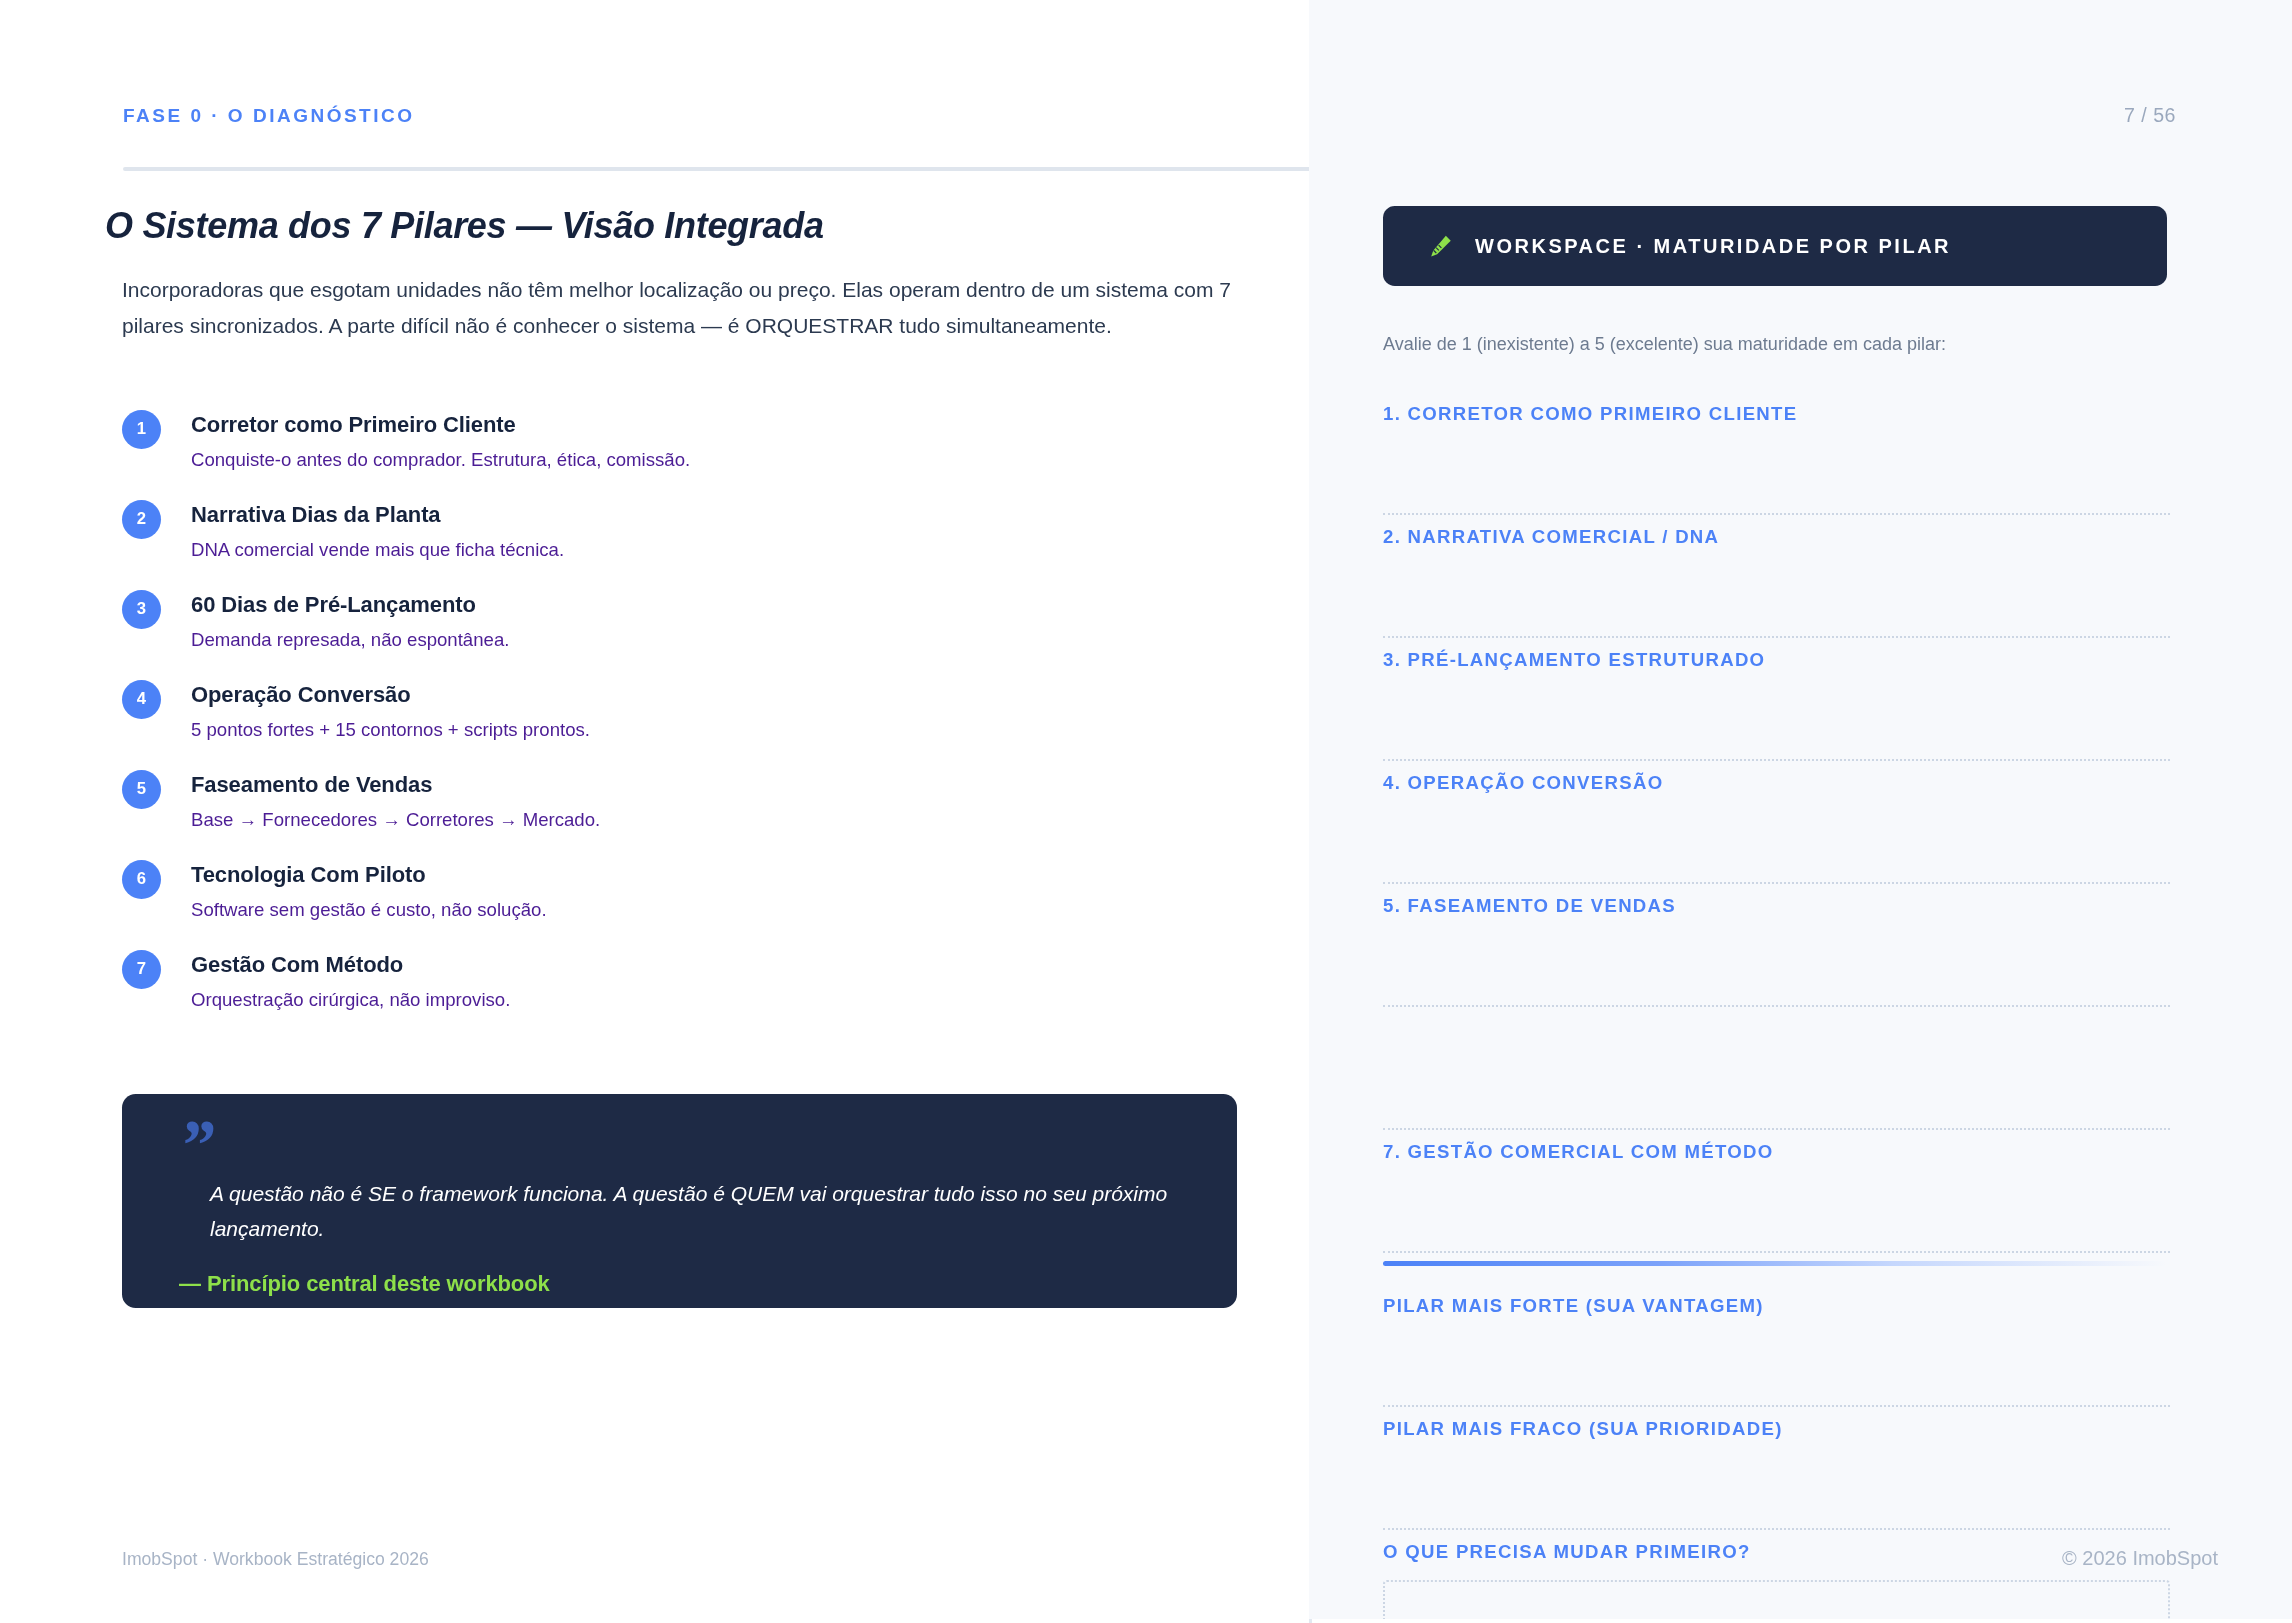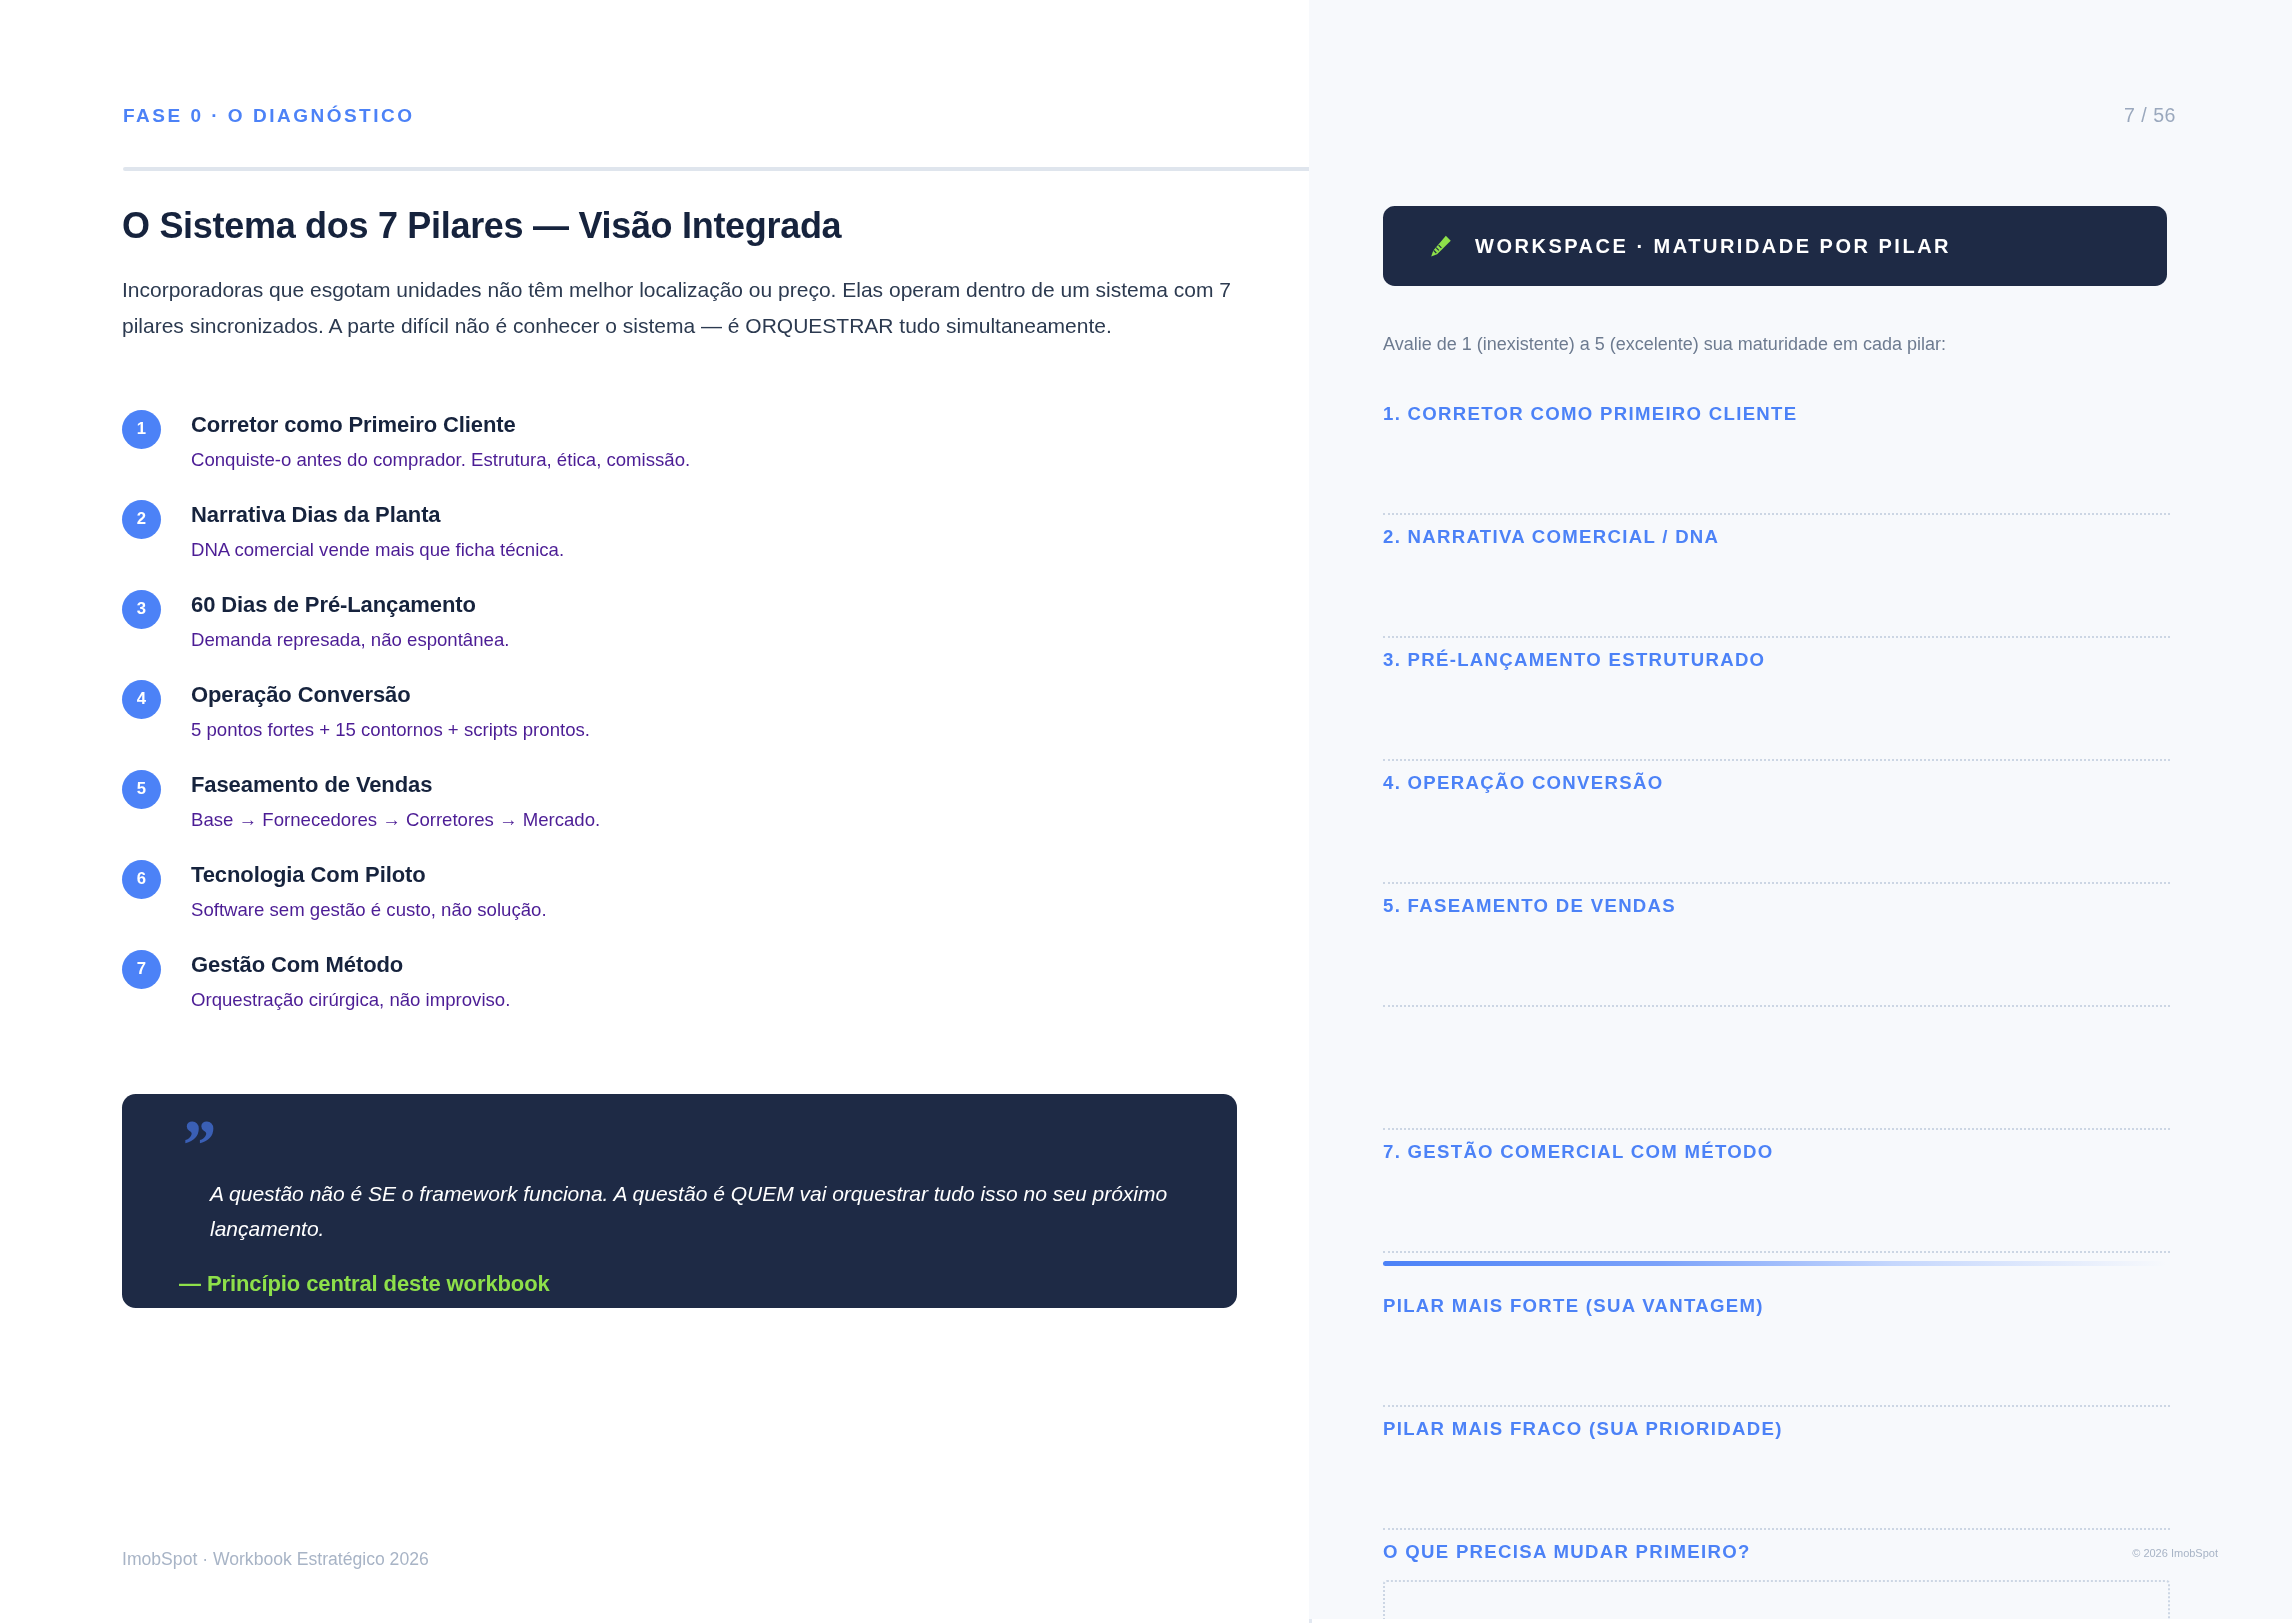--- a/index.html
+++ b/index.html
@@ -67,27 +67,28 @@
     left: 123px;
     top: 167px;
     width: 2053px;
     height: 3.9px;
     background: #dfe5ed;
     border-radius: 2px;
   }
 
   .title {
     position: absolute;
-    left: 122px;
+    left: 105px;
     top: 204px;
     font-size: 36px;
     font-weight: 700;
     color: #16233d;
     letter-spacing: -0.3px;
     line-height: 1.2;
+    font-style: italic;
   }
 
   .intro {
     position: absolute;
     left: 122px;
     top: 272px;
     width: 1127px;
     font-size: 21px;
     line-height: 1.72;
     color: #2c3a50;
@@ -301,21 +302,21 @@
     height: 108px;
     border: 2.9px dotted #ccd6e4;
     border-radius: 3.9px;
     background: transparent;
   }
 
   .copyright {
     position: absolute;
     right: 74px;
     top: 1547px;
-    font-size: 11px;
+    font-size: 20px;
     color: #a8b4c6;
     z-index: 10;
   }
 </style>
 </head>
 <body>
 
 <div class="page">
 
   <div class="left-col">

